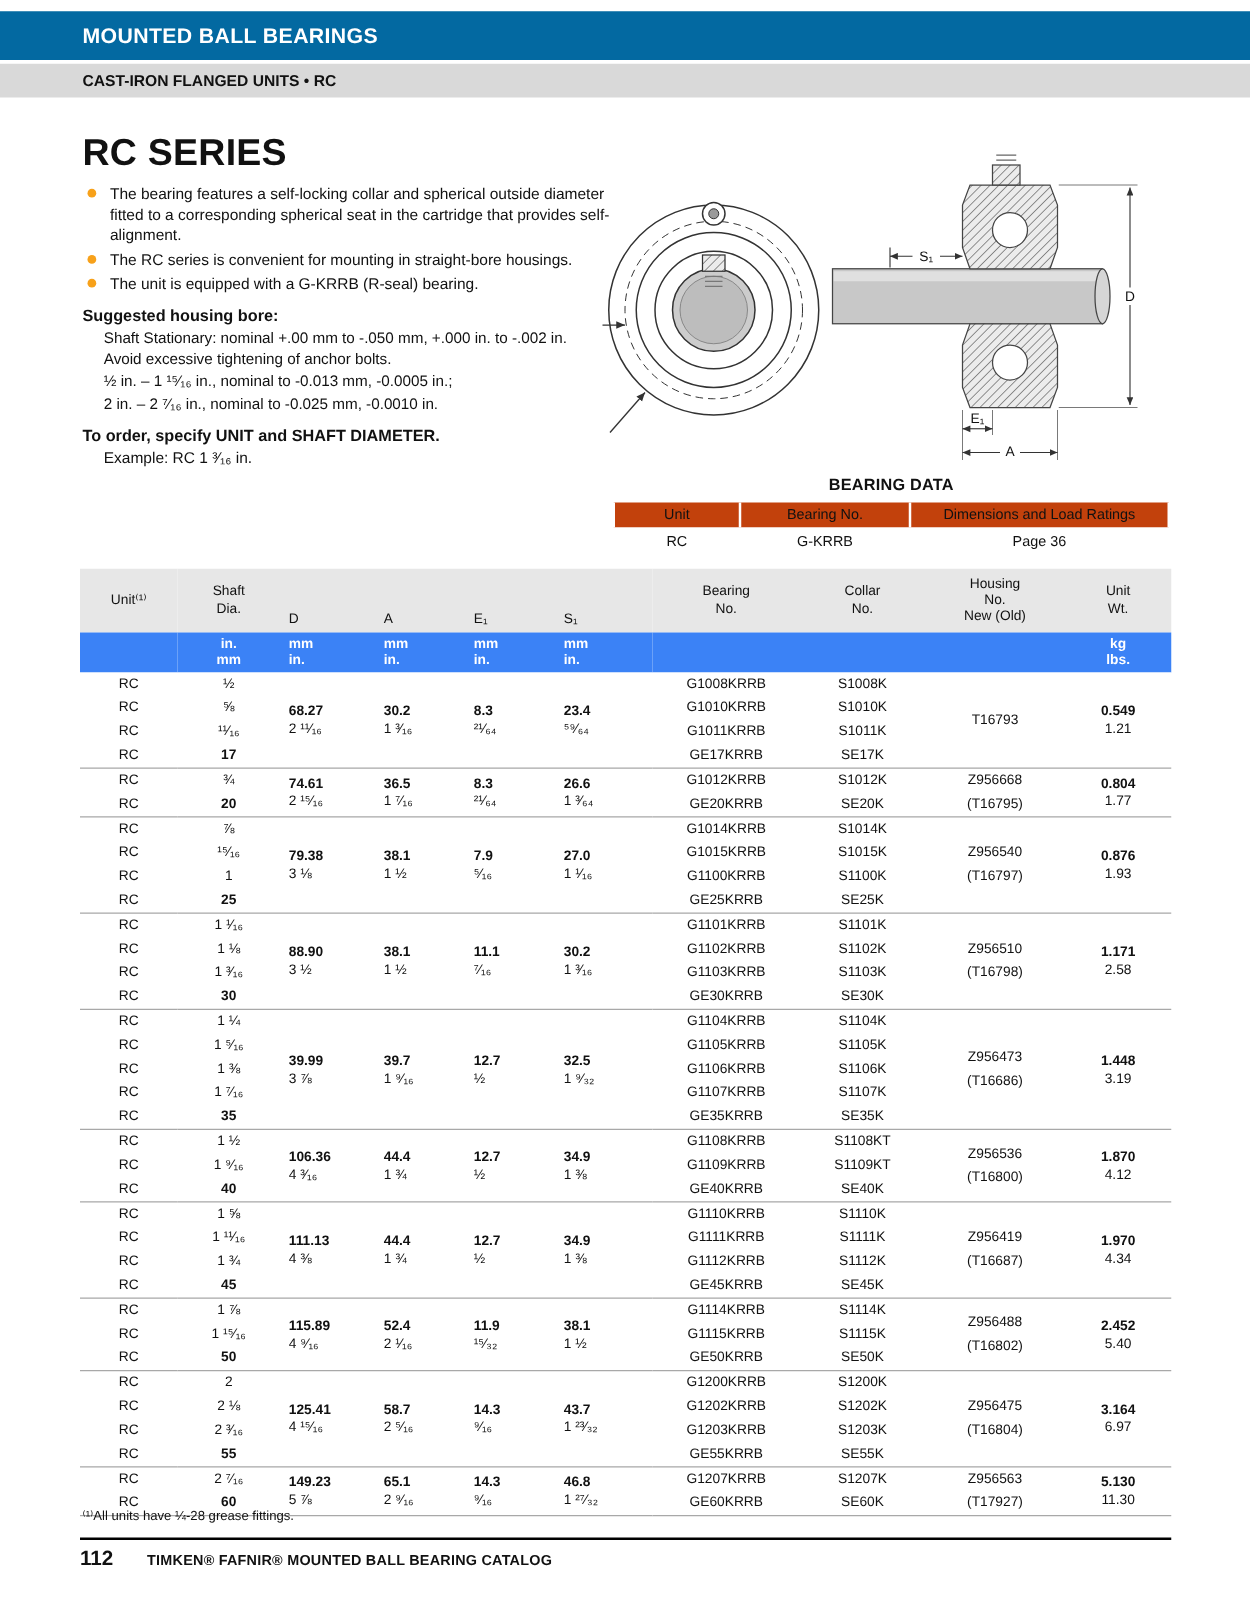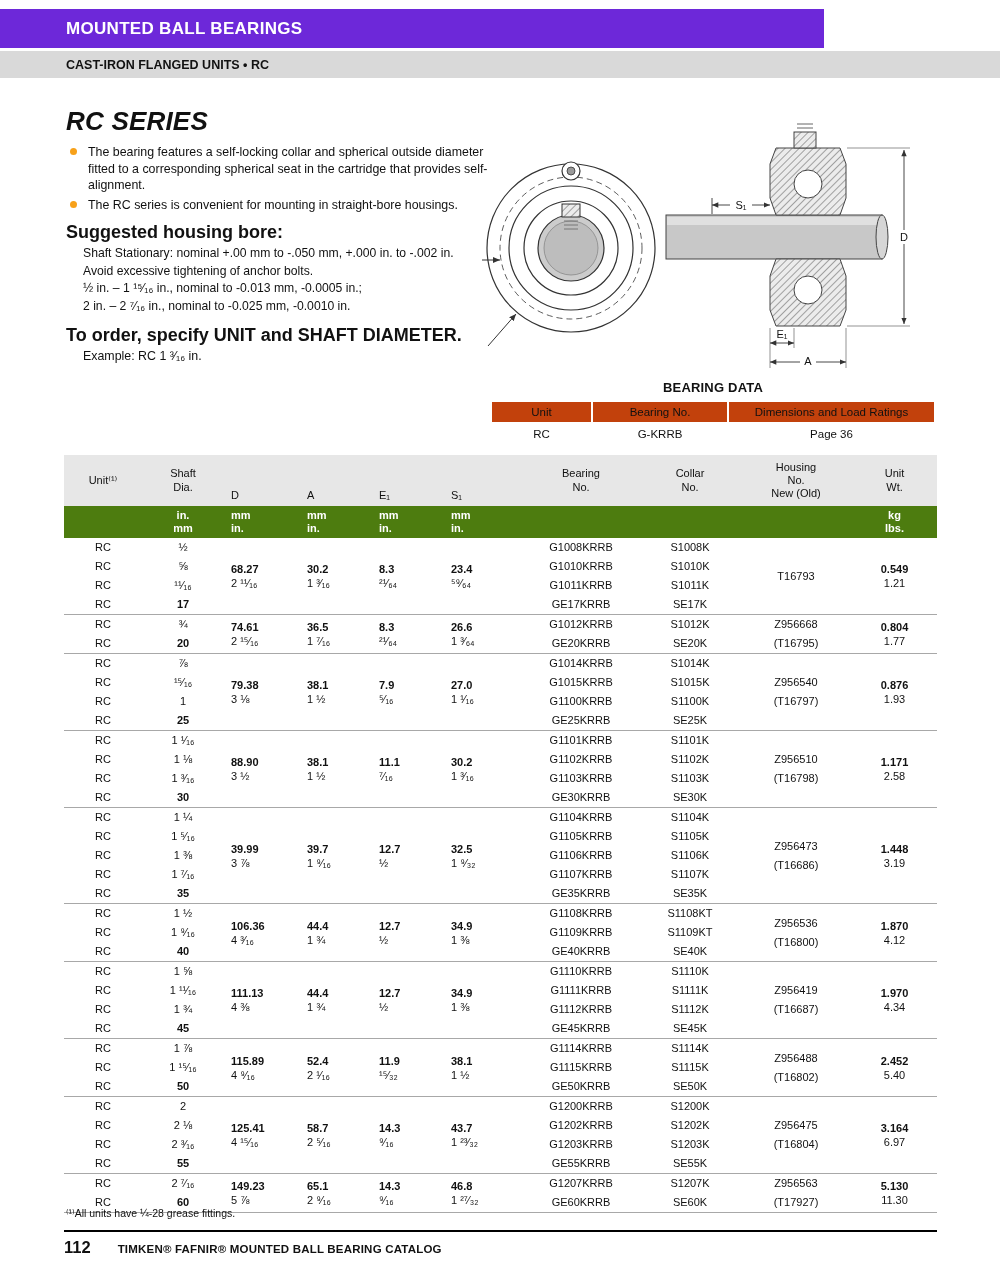--- a/index.html
+++ b/index.html
@@ -2,50 +2,50 @@
 <html><head>
 <meta charset="utf-8">
 <style>
   html,body{margin:0;padding:0;}
   body{
     width:1000px;height:1280px;background:#fff;color:#111;
     font-family:"Liberation Sans","DejaVu Sans",sans-serif;
     position:relative;overflow:hidden;
   }
   
-  .bar-black{position:absolute;left:0;top:9px;width:824px;height:39px;background:#6d28d9;color:#fff;display:flex;align-items:center;}
+  .bar-black{position:absolute;left:0;top:9px;width:1000px;height:39px;background:#0369a1;color:#fff;display:flex;align-items:center;}
   .bar-black span{margin-left:66px;font-size:17px;font-weight:bold;letter-spacing:.3px;}
   .bar-gray{position:absolute;left:0;top:51px;width:1000px;height:27px;background:#d9d9d9;display:flex;align-items:center;}
   .bar-gray span{margin-left:66px;font-size:12.5px;font-weight:bold;}
   
   .left-col{position:absolute;left:66px;top:106px;width:426px;}
-  .rc-head{font-size:26px;font-weight:bold;margin:0 0 7px 0;letter-spacing:.2px;font-style:italic;}
+  .rc-head{font-size:30px;font-weight:bold;margin:0 0 7px 0;letter-spacing:.2px;}
   ul.bullets{list-style:none;margin:0;padding:0;}
   ul.bullets li{position:relative;padding-left:22px;font-size:12.4px;line-height:1.33;margin-bottom:3px;}
   .dot{position:absolute;left:4px;top:4px;width:7px;height:7px;border-radius:50%;background:#F7A11A;}
-  .sec-head{font-size:18px;font-weight:bold;margin:9px 0 2px 0;}
+  .sec-head{font-size:13px;font-weight:bold;margin:9px 0 2px 0;}
   .sec-line{font-size:12.2px;line-height:1.45;margin-left:17px;white-space:nowrap;}
   .order-line{font-size:12.4px;margin-left:17px;margin-top:3px;}
   
   .fig-front{position:absolute;left:474px;top:108px;}
   .fig-section{position:absolute;left:664px;top:106px;}
   
   .bearing-data{position:absolute;left:490px;top:380px;width:446px;}
   .bd-title{text-align:center;font-weight:bold;font-size:13px;margin-bottom:7px;letter-spacing:.2px;}
   .bd-table{width:100%;border-collapse:collapse;font-size:11.5px;}
   .bd-table th{background:#c2410c;font-weight:normal;padding:4px 2px;border-left:2px solid #fff;border-right:2px solid #fff;text-align:center;}
   .bd-table td{text-align:center;padding:6px 2px;background:#fff;}
   
   .main-table{position:absolute;left:64px;top:455px;width:873px;border-collapse:collapse;table-layout:fixed;font-size:11px;border-bottom:1px solid #a8a8a8;}
   .c1{width:78px}.c2{width:82px}.c3{width:76px}.c4{width:72px}.c5{width:72px}.c6{width:78px}.c7{width:118px}.c8{width:100px}.c9{width:112px}.c10{width:85px}
   .names-row th{background:#e7e7e7;font-weight:normal;font-size:11px;height:44px;vertical-align:middle;text-align:center;padding:3px 2px;line-height:1.2;}
   .names-row th.dim{vertical-align:bottom;text-align:left;padding-left:7px;padding-bottom:4px;}
   .stack{margin:0 auto;text-align:center;line-height:1.2;}
   .w30{width:30px}.w34{width:34px}.w40{width:40px}.w46{width:46px}.w48{width:48px}
-  .units-row td{background:#4d7c0f;color:#fff;font-weight:bold;font-size:11px;padding:3px 0;line-height:13px;text-align:center;}
+  .units-row td{background:#3b82f6;color:#fff;font-weight:bold;font-size:11px;padding:3px 0;line-height:13px;text-align:center;}
   .units-row td.ul{text-align:left;padding-left:7px;}
   .main-table tbody td{line-height:19px;padding:0 2px;text-align:center;vertical-align:middle;background:#fff;}
   .main-table tbody td.col-dim{text-align:left;padding-left:7px;}
   .main-table tbody tr.group-start td{border-top:1px solid #a8a8a8;}
   .main-table tbody tr.group-start:first-child td{border-top:none;}
   .v-mm{font-weight:bold;line-height:14px;}
   .v-in{line-height:14px;}
   .bold{font-weight:bold;}
   
   .footnote{position:absolute;left:66px;top:1207px;font-size:10.5px;}
@@ -63,20 +63,21 @@
   </div>
   <div class="bar-gray">
     <span>CAST-IRON FLANGED UNITS • RC</span>
   </div>
 
   <div class="left-col">
     <div class="rc-head">RC SERIES</div>
     <ul class="bullets">
       <li><span class="dot"></span><span>The bearing features a self-locking collar and spherical outside diameter fitted to a corresponding spherical seat in the cartridge that provides self-alignment.</span></li>
       <li><span class="dot"></span><span>The RC series is convenient for mounting in straight-bore housings.</span></li>
+      <li><span class="dot"></span><span>The unit is equipped with a G-KRRB (R-seal) bearing.</span></li>
     </ul>
 
     <div class="sec-head">Suggested housing bore:</div>
     <div class="sec-line">Shaft Stationary: nominal +.00 mm to -.050 mm, +.000 in. to -.002 in.</div>
     <div class="sec-line">Avoid excessive tightening of anchor bolts.</div>
 
     <div class="sec-line">½ in. – 1 ¹⁵⁄₁₆ in., nominal to -0.013 mm, -0.0005 in.;</div>
     <div class="sec-line">2 in. – 2 ⁷⁄₁₆ in., nominal to -0.025 mm, -0.0010 in.</div>
 
     <div class="sec-head">To order, specify UNIT and SHAFT DIAMETER.</div>

